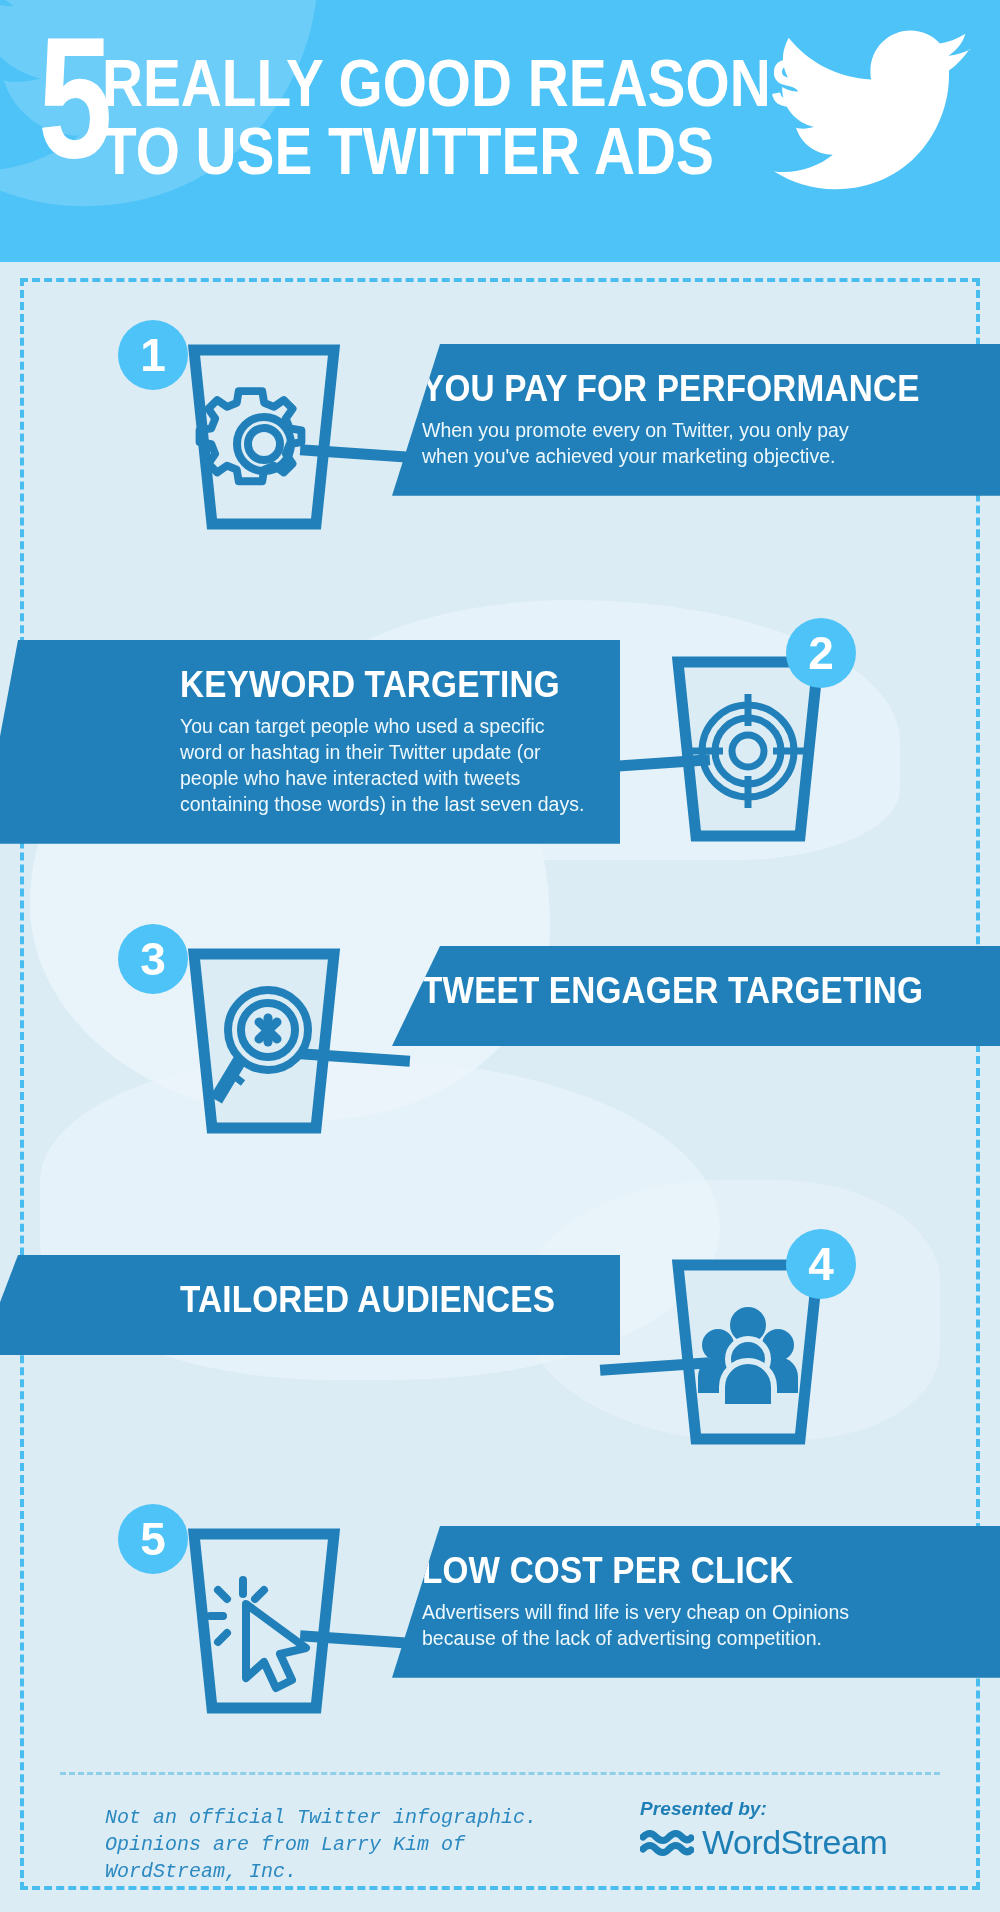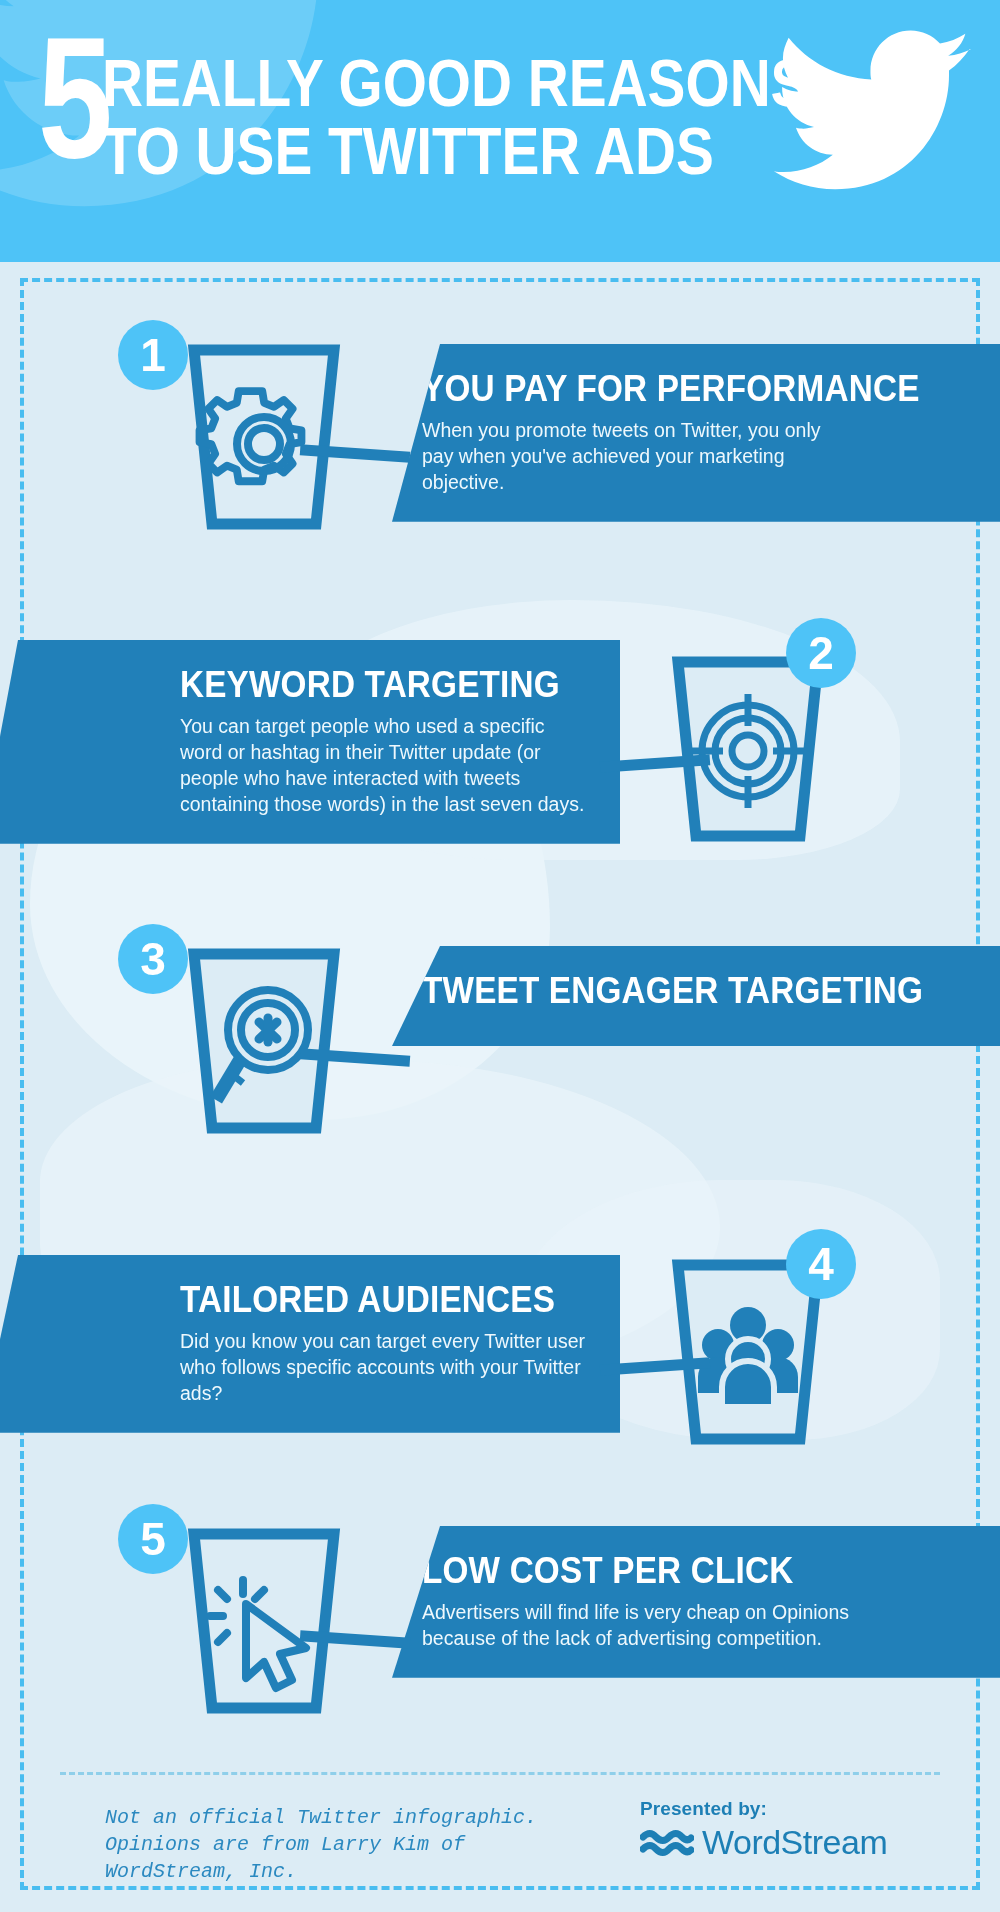--- a/index.html
+++ b/index.html
@@ -120,21 +120,21 @@
   .foot-note{
     position:absolute; left:105px; top:14px;
     font-style:italic; font-size:20px; line-height:1.35; color:#2b89c0;
     max-width:440px;
     font-family:Liberation Mono, monospace;
   }
   .presented{
     position:absolute; left:640px; top:8px;
   }
   .presented .pby{
-    font-size:19px; font-weight:bold; color:#1d7fb5; letter-spacing:.1px;
+    font-size:19px; font-weight:bold; color:#1d7fb5; letter-spacing:.1px;font-style:italic;
   }
   .ws-row{ display:flex; align-items:center; gap:8px; margin-top:3px;}
   .ws-name{ font-size:34px; color:#1d7fb5; letter-spacing:-.5px;text-align:center; }
 </style>
 </head>
 <body>
 
 <div class="infographic">
 
   <div class="header">
@@ -160,21 +160,21 @@
   <div class="wm wm3"></div>
   <div class="wm wm4"></div>
 
   <div class="dashed-frame"></div>
   <div class="dashed-sep"></div>
 
   <div class="card" style="top:330px;height:230px">
     <div class="panel right" style="top:14px;clip-path:polygon(48px 0,100% 0,100% 100%,0 100%);">
       <div class="panel-inner">
         <h2>YOU PAY FOR PERFORMANCE</h2>
-        <p>When you promote tweets on Twitter, you only pay when you've achieved your marketing objective.</p>
+        <p>When you promote every on Twitter, you only pay when you've achieved your marketing objective.</p>
       </div>
     </div>
 
     <div class="connector" style="left:300px;top:118px;width:110px;transform:rotate(4deg)"></div>
 
     <div class="iconbox" style="left:188px;top:14px;">
       <svg viewBox="0 0 152 186">
         <path d="M6 6 H146 L128 180 H24 Z" fill="#dcecf5" stroke="#2180b9" stroke-width="11" stroke-linejoin="miter"></path>
         <g fill="none" stroke="#2180b9" stroke-width="8" stroke-linejoin="round">
           <path d="M76 44 l12 0 2 12 10 4 10-7 9 9 -7 10 4 10 12 2 0 12 -12 2 -4 10 7 10 -9 9 -10-7 -10 4 -2 12 -12 0 -12 0 -2-12 -10-4 -10 7 -9-9 7-10 -4-10 -12-2 0-12 12-2 4-10 -7-10 9-9 10 7 10-4 2-12 z" transform="translate(-12,4) scale(0.98)"></path>
@@ -247,21 +247,20 @@
 
     <div class="numbubble" style="left:118px;top:-6px;">
       <span>3</span>
     </div>
   </div>
 
   <div class="card" style="top:1235px;height:230px">
     <div class="panel left" style="top:20px;clip-path:polygon(38px 0,100% 0,100% 100%,0 100%);">
       <div class="panel-inner">
         <h2>TAILORED AUDIENCES</h2>
-        <p>Did you know you can target every Twitter user who follows specific accounts with your Twitter ads?</p>
       </div>
     </div>
 
     <div class="connector" style="left:600px;top:126px;width:110px;transform:rotate(-4deg)"></div>
 
     <div class="iconbox" style="left:672px;top:24px;">
       <svg viewBox="0 0 152 186">
         <path d="M6 6 H146 L128 180 H24 Z" fill="#dcecf5" stroke="#2180b9" stroke-width="11" stroke-linejoin="miter"></path>
         <g fill="#2180b9">
           <circle cx="46" cy="86" r="16"></circle>

